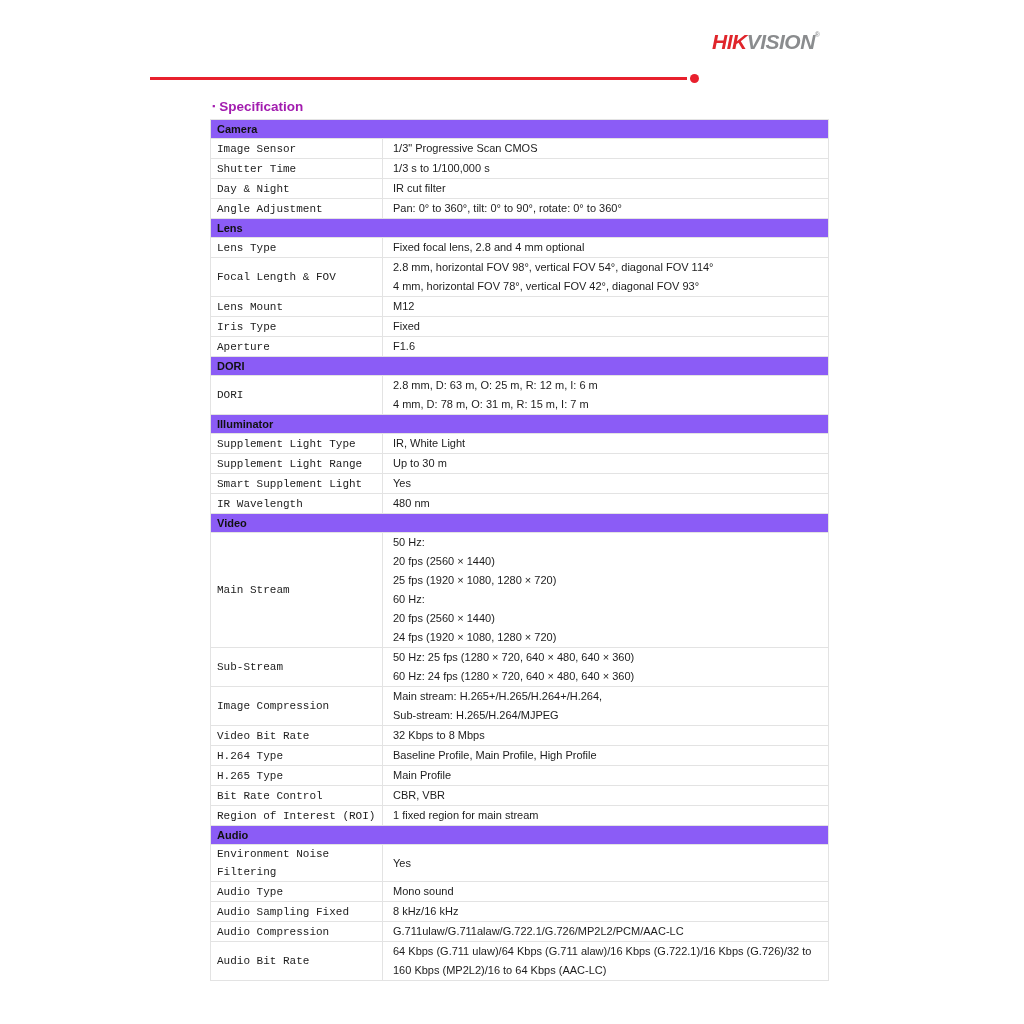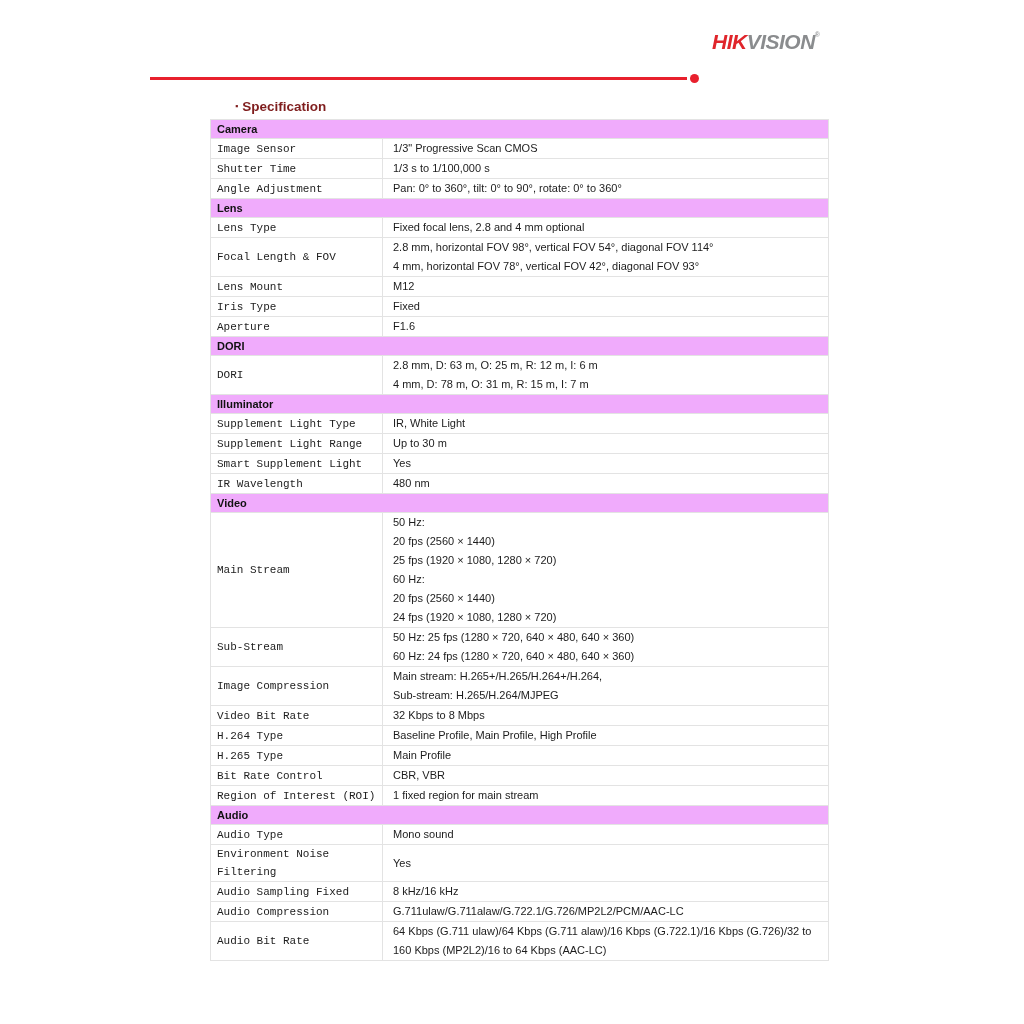--- a/index.html
+++ b/index.html
@@ -52,22 +52,21 @@
     border-radius: 50%;
     background: #E8202D;
   }
   
   .heading {
     position: absolute;
     left: 212px;
     top: 99px;
     font-weight: bold;
     font-size: 13.5px;
-    color: #7f1d1d;
-    margin-left: 23px;
+    color: #a21caf;
   }
   .bullet {
     font-size: 9px;
     vertical-align: 2px;
     margin-right: 4px;
   }
   
   .spec-table {
     position: absolute;
     left: 210px;
@@ -78,21 +77,21 @@
     font-size: 11px;
     color: #1c1c1c;
   }
   .col-label { width: 172px; }
   .spec-table td {
     border: 1px solid #E3E3E3;
     vertical-align: middle;
     padding: 0;
   }
   .section-header {
-    background: #f0abfc;
+    background: #8b5cf6;
     font-weight: bold;
     color: #111111;
     padding-left: 6px !important;
     line-height: 18px;
     height: 18px;
   }
   .label-cell {
     padding-left: 6px !important;
     padding-right: 4px !important;
     line-height: 18px;
@@ -140,20 +139,26 @@
             <div class="value-line">1/3" Progressive Scan CMOS</div>
           </td>
         </tr>
         <tr>
           <td class="label-cell">Shutter Time</td>
           <td class="value-cell">
             <div class="value-line">1/3 s to 1/100,000 s</div>
           </td>
         </tr>
         <tr>
+          <td class="label-cell">Day &amp; Night</td>
+          <td class="value-cell">
+            <div class="value-line">IR cut filter</div>
+          </td>
+        </tr>
+        <tr>
           <td class="label-cell">Angle Adjustment</td>
           <td class="value-cell">
             <div class="value-line">Pan: 0° to 360°, tilt: 0° to 90°, rotate: 0° to 360°</div>
           </td>
         </tr>
         <tr>
           <td colspan="2" class="section-header">Lens</td>
         </tr>
         <tr>
           <td class="label-cell">Lens Type</td>
@@ -278,29 +283,29 @@
         <tr>
           <td class="label-cell">Region of Interest (ROI)</td>
           <td class="value-cell">
             <div class="value-line">1 fixed region for main stream</div>
           </td>
         </tr>
         <tr>
           <td colspan="2" class="section-header">Audio</td>
         </tr>
         <tr>
+          <td class="label-cell">Environment Noise Filtering</td>
+          <td class="value-cell">
+            <div class="value-line">Yes</div>
+          </td>
+        </tr>
+        <tr>
           <td class="label-cell">Audio Type</td>
           <td class="value-cell">
             <div class="value-line">Mono sound</div>
-          </td>
-        </tr>
-        <tr>
-          <td class="label-cell">Environment Noise Filtering</td>
-          <td class="value-cell">
-            <div class="value-line">Yes</div>
           </td>
         </tr>
         <tr>
           <td class="label-cell">Audio Sampling Fixed</td>
           <td class="value-cell">
             <div class="value-line">8 kHz/16 kHz</div>
           </td>
         </tr>
         <tr>
           <td class="label-cell">Audio Compression</td>

